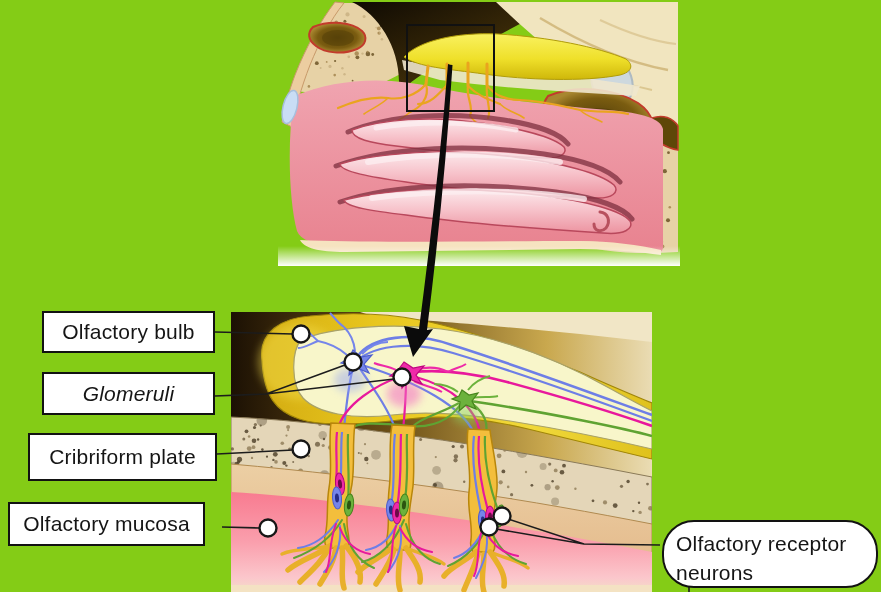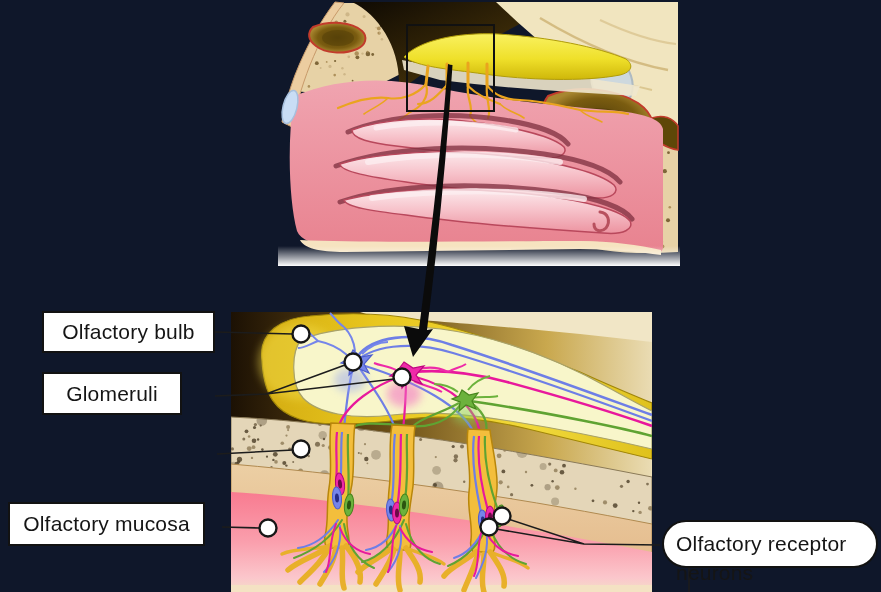--- a/index.html
+++ b/index.html
@@ -1,28 +1,28 @@
 <!DOCTYPE html>
 <html><head>
 <meta charset="utf-8">
 <style>
   html,body{margin:0;padding:0;background:#ffffff;}
-  .stage{position:relative;width:881px;height:592px;background:#0f172a;overflow:hidden;
+  .stage{position:relative;width:881px;height:592px;background:#84cc16;overflow:hidden;
          font-family:"Liberation Sans", sans-serif;}
   .stage svg{position:absolute;left:0;top:0;}
   .label-box{position:absolute;box-sizing:border-box;background:#ffffff;border:2px solid #121212;
              display:flex;align-items:center;justify-content:center;color:#151515;
              font-size:21px;line-height:26px;letter-spacing:0.2px;}
   .label-box.left-align{justify-content:flex-start;align-items:flex-start;
              padding:7px 6px 0 12px;line-height:29px;}
   #lb-bulb{left:42px;top:311px;width:173px;height:42px;}
-  #lb-glom{left:42px;top:372px;width:140px;height:43px;}
+  #lb-glom{left:42px;top:372px;width:173px;height:43px;font-style:italic;}
   #lb-crib{left:28px;top:433px;width:189px;height:48px;}
   #lb-muc{left:8px;top:502px;width:197px;height:44px;}
-  #lb-orn{left:662px;top:520px;width:216px;height:48px;border-radius:32px;}
+  #lb-orn{left:662px;top:520px;width:216px;height:68px;border-radius:32px;}
 </style>
 </head>
 <body>
 
 <div class="stage">
 
 <svg width="881" height="592" viewBox="0 0 881 592">
   <defs>
     <linearGradient id="gDark" x1="0" y1="0" x2="1" y2="1">
       <stop offset="0" stop-color="#0f0a03"></stop>
@@ -847,20 +847,23 @@
     <circle cx="489" cy="527" r="8.5"></circle>
   </g>
 </svg>
 
 <div class="label-box" id="lb-bulb">
   <span>Olfactory bulb</span>
 </div>
 <div class="label-box" id="lb-glom">
   <span>Glomeruli</span>
 </div>
+<div class="label-box" id="lb-crib">
+  <span>Cribriform plate</span>
+</div>
 <div class="label-box" id="lb-muc">
   <span>Olfactory mucosa</span>
 </div>
 <div class="label-box left-align" id="lb-orn">
   <span>Olfactory receptor neurons</span>
 </div>
 
 </div>
 
 </body></html>

